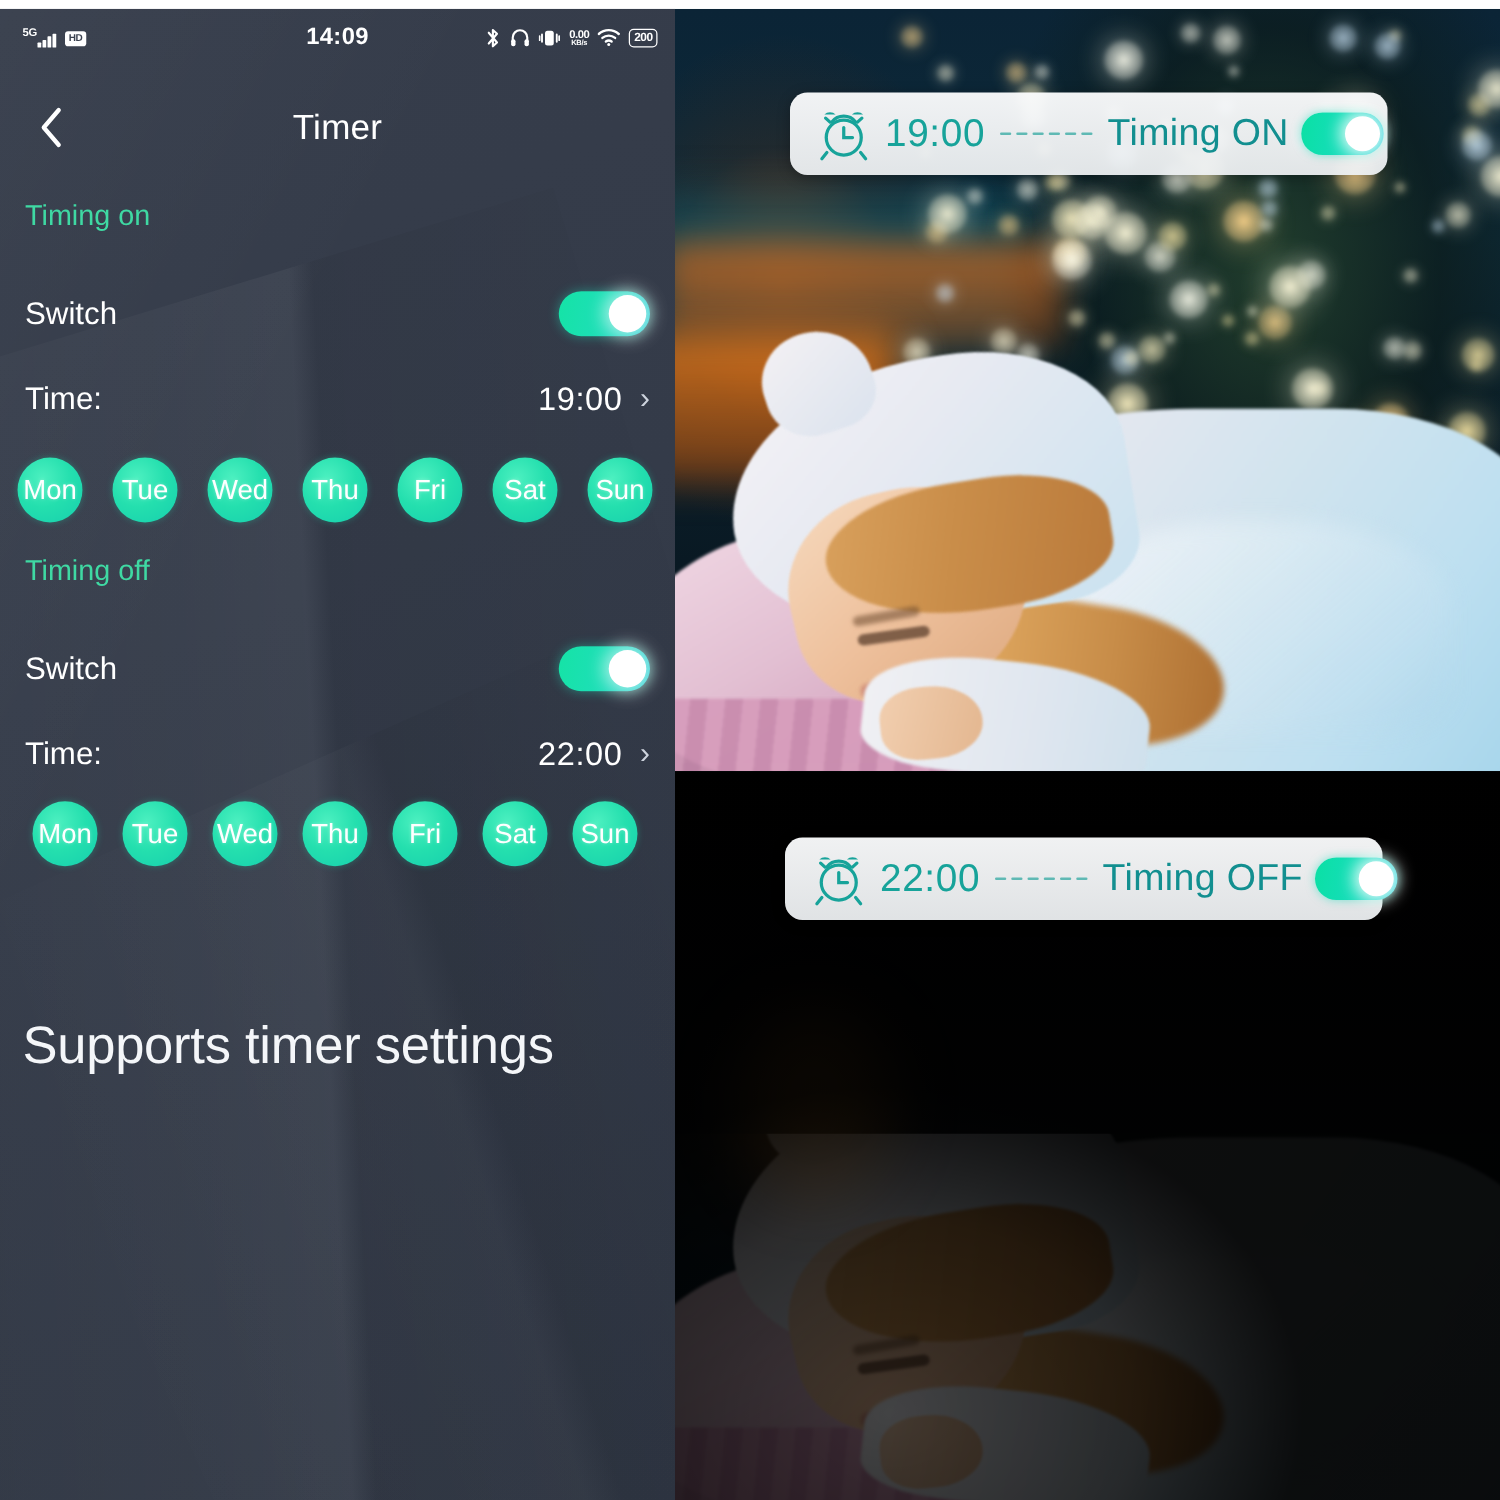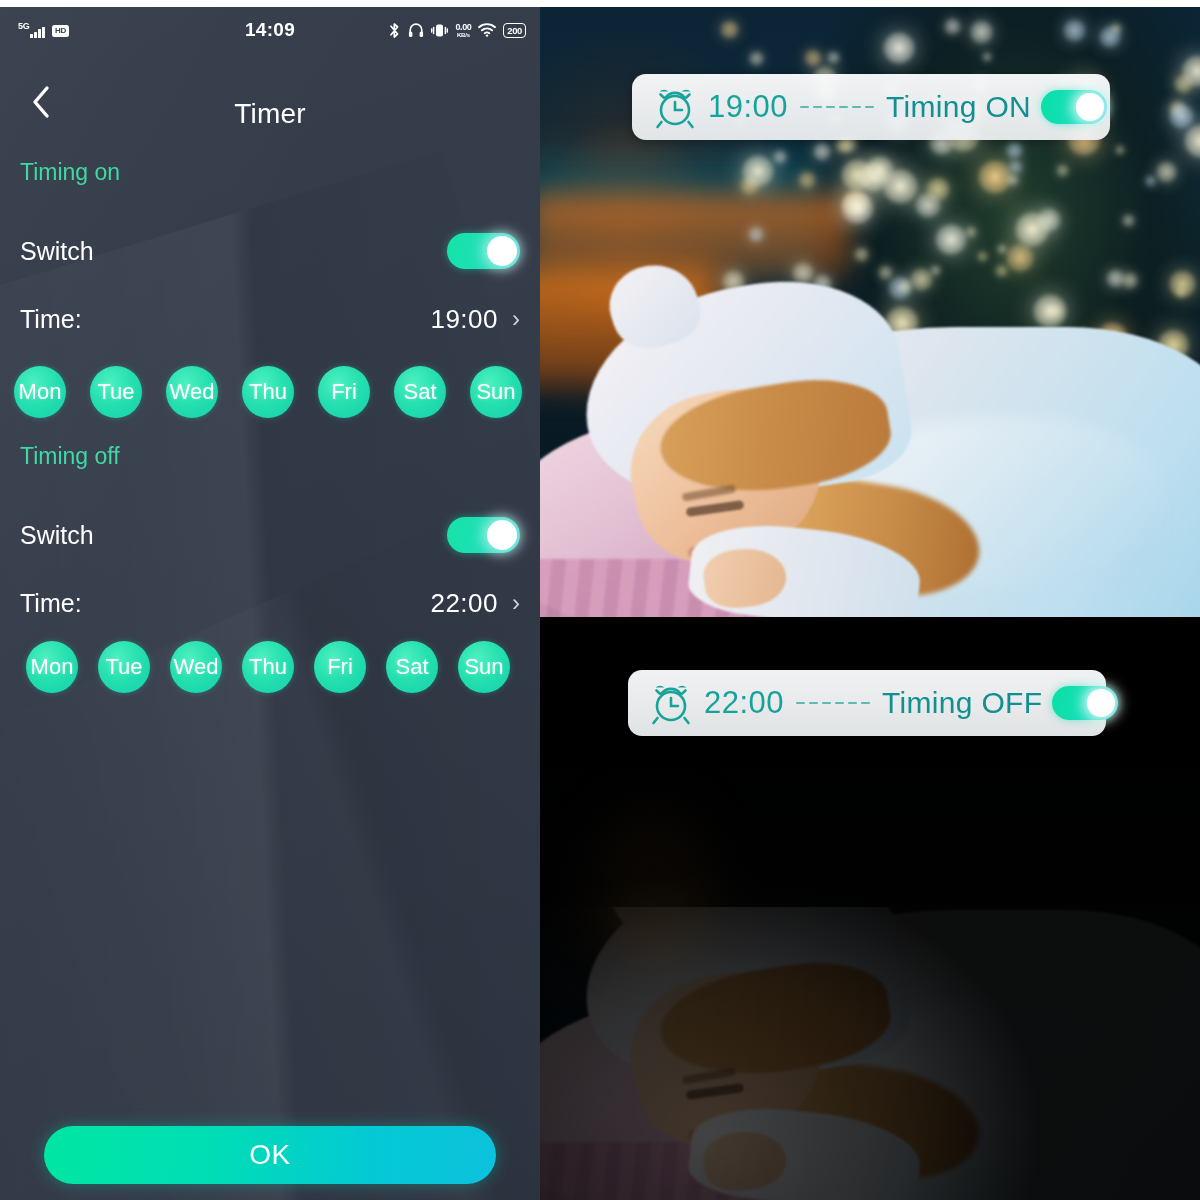--- a/index.html
+++ b/index.html
@@ -61,21 +61,21 @@
     font-size:9.5px; font-weight:700; line-height:13px; letter-spacing:-0.4px;
   }
 
   
   .navbar{ position:absolute; left:0; top:62px; width:540px; height:66px; z-index:6; }
   .back-btn{
     position:absolute; left:18px; top:10px; width:46px; height:46px;
     display:flex; align-items:center; justify-content:center; cursor:pointer;
   }
   .nav-title{
-    position:absolute; left:0; top:12px; width:540px; height:66px;
+    position:absolute; left:0; top:0; width:540px; height:66px;
     display:flex; align-items:center; justify-content:center;
     color:#fff; font-size:28px; font-weight:400; letter-spacing:0.2px;
   }
 
   
   .section-head{
     position:absolute; left:20px; color:#3fd9a3; font-size:23px; font-weight:400; z-index:5;
   }
   .row{
     position:absolute; left:20px; width:500px; height:40px;
@@ -395,22 +395,22 @@
           <span>Fri</span>
         </div>
         <div class="day">
           <span>Sat</span>
         </div>
         <div class="day">
           <span>Sun</span>
         </div>
       </div>
 
-
-    <div class="ok-btn">OK</div>
+    <div class="tagline">Supports timer settings</div>
+
   </div>
 
   <div class="photos">
 
     <div class="photo photo-on">
       <div class="xmas"></div>
       <div class="tealblock"></div>
       <div class="mantel"></div>
       <div class="mantel2"></div>
       <div id="bokeh-on">

